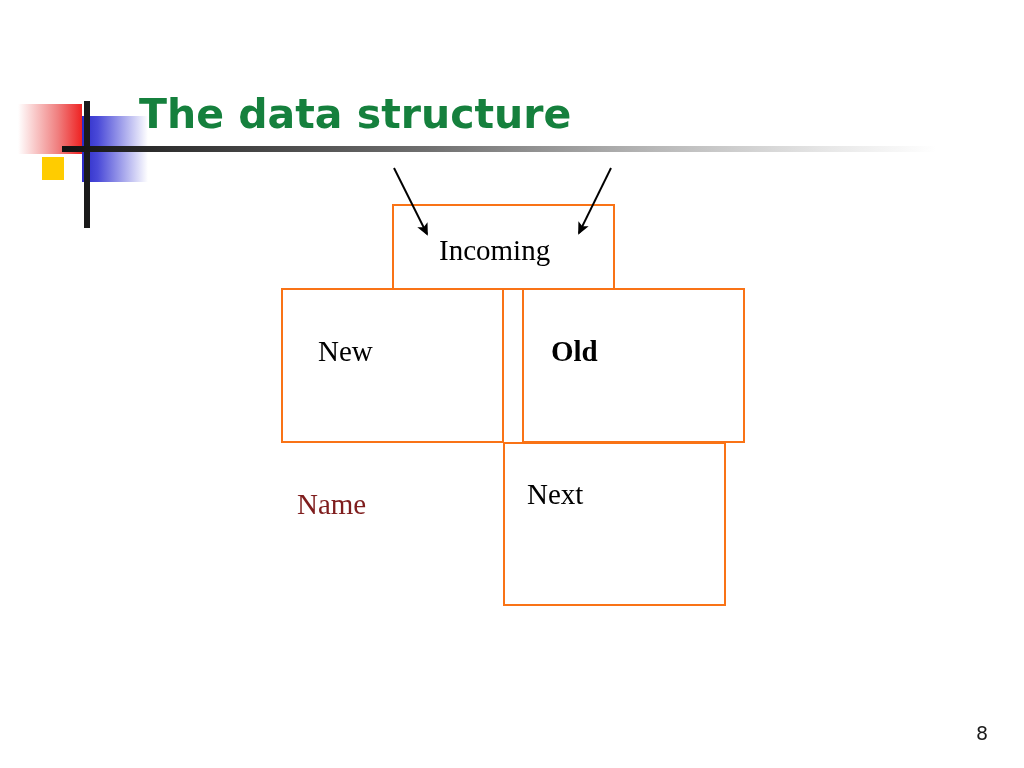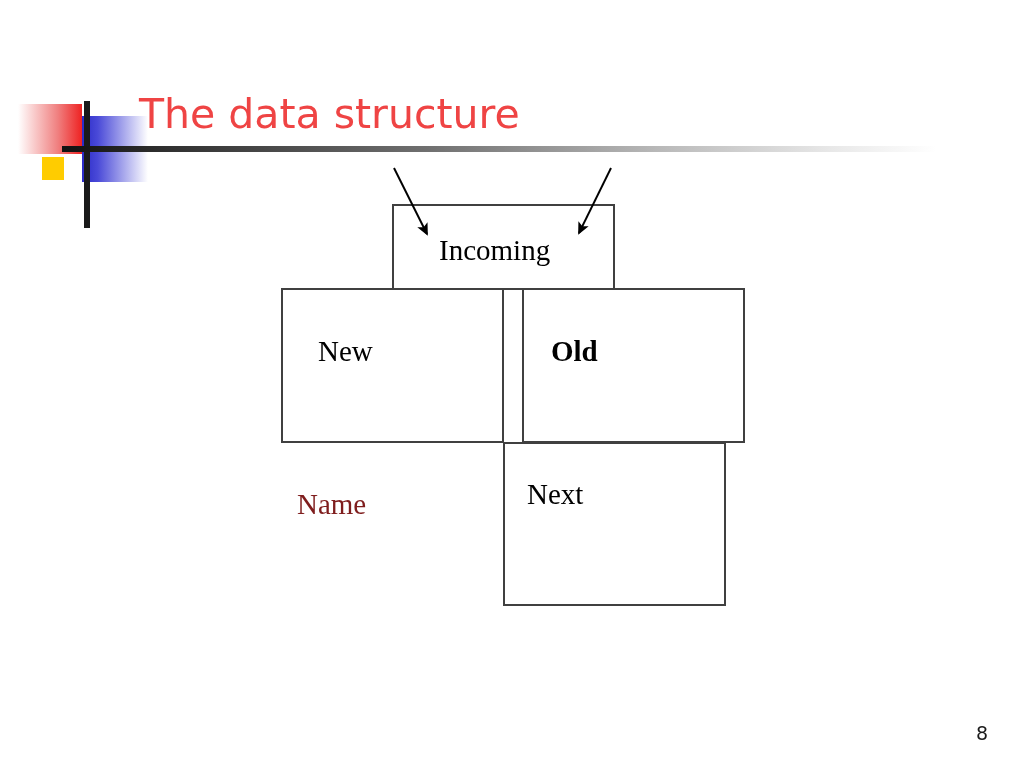--- a/index.html
+++ b/index.html
@@ -65,38 +65,38 @@
     height: 6px;
     background: linear-gradient(to right, #111111 0%, #303030 12%, #707070 42%, #b8b8b8 68%, #e8e8e8 88%, #ffffff 100%);
   }
 
   .slide-title {
     position: absolute;
     left: 139px;
     top: 90px;
     font-family: "DejaVu Sans", sans-serif;
     font-size: 41px;
-    font-weight: 400;
-    color: #ef4444;
+    font-weight: 700;
+    color: #15803d;
     letter-spacing: 0px;
     white-space: nowrap;
   }
 
   
   .diagram {
     position: absolute;
     left: 0;
     top: 0;
     width: 1024px;
     height: 768px;
   }
 
   .node-box {
     position: absolute;
-    border: 2px solid #404040;
+    border: 2px solid #f97316;
     background: #ffffff;
     box-sizing: border-box;
   }
 
   .box-incoming {
     left: 392px;
     top: 204px;
     width: 223px;
     height: 86px;
     z-index: 3;

